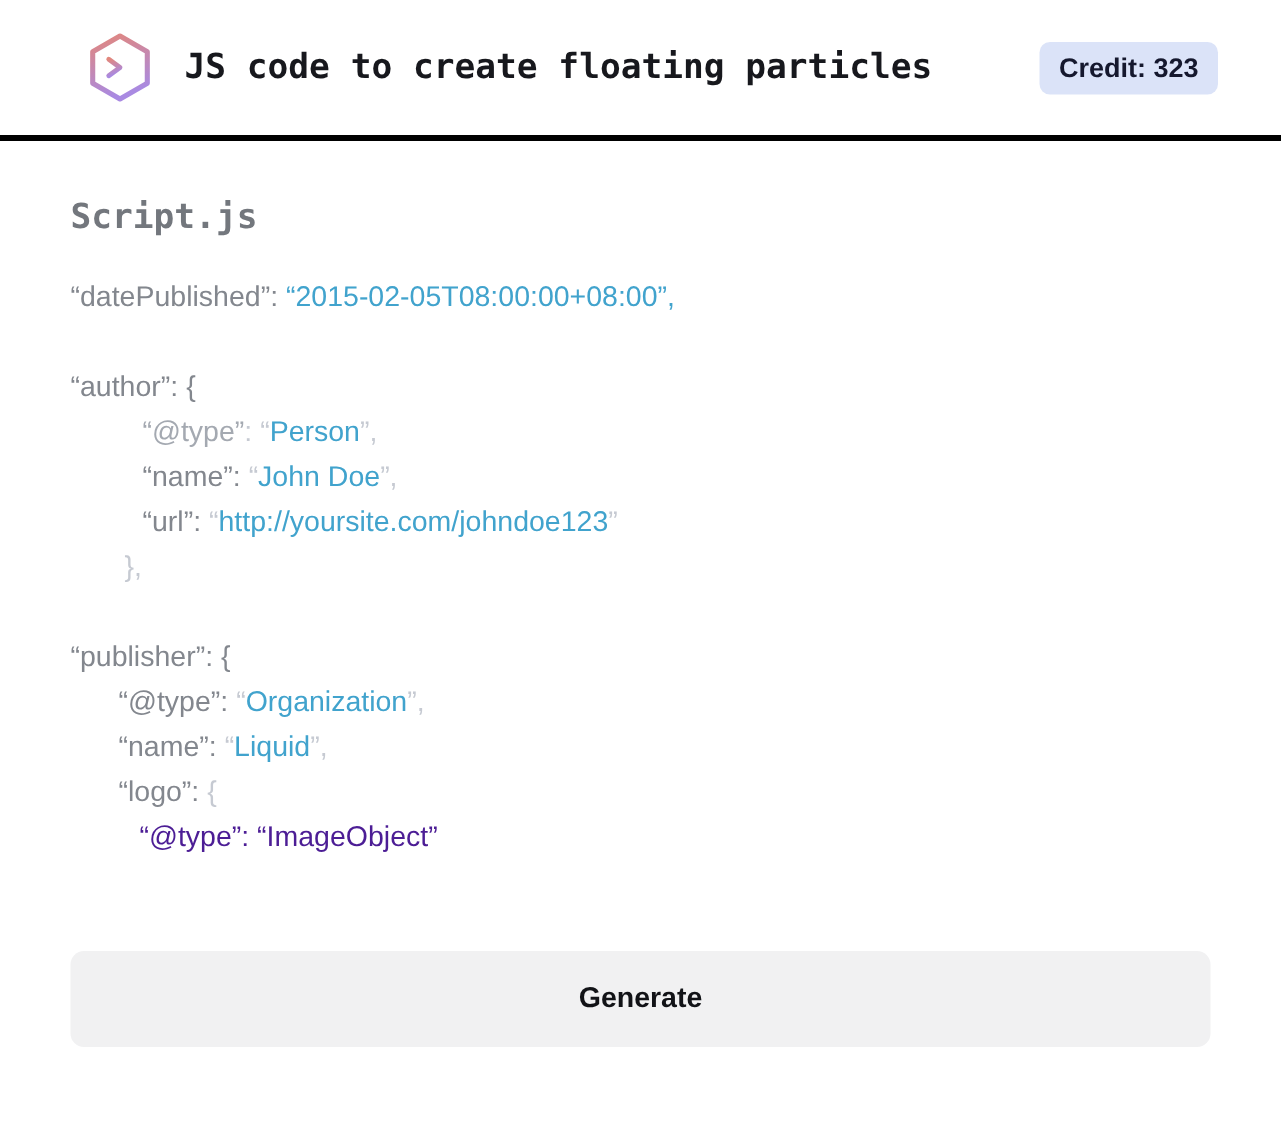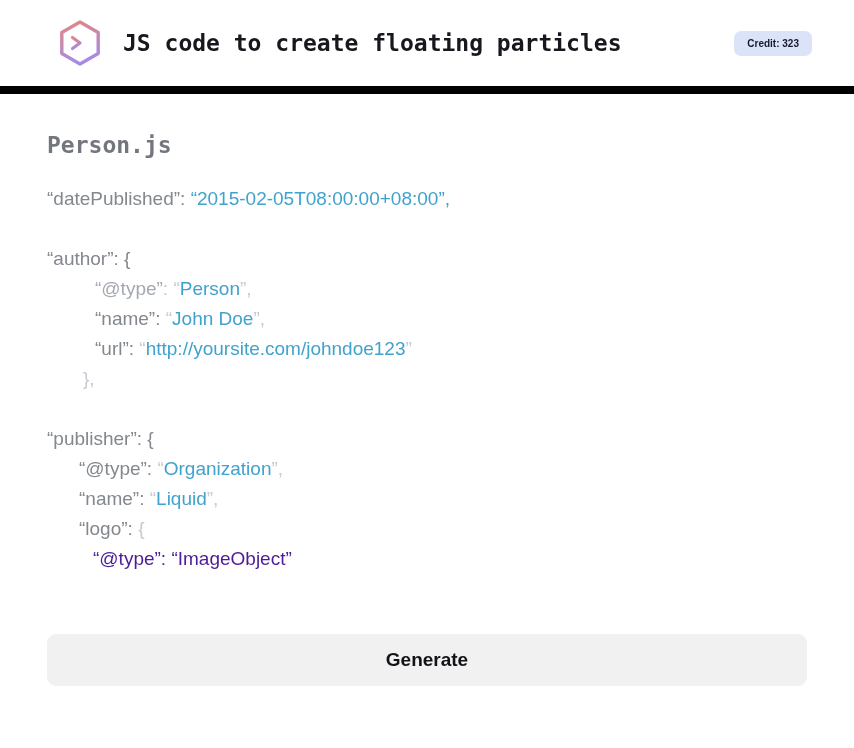--- a/index.html
+++ b/index.html
@@ -18,39 +18,39 @@
     flex-direction: column;
   }
 
   
   .topbar {
     height: 94px;
     flex: 0 0 auto;
     display: flex;
     align-items: center;
     padding: 0 42px 0 55px;
-    border-bottom: 8px solid #000000;
+    border-bottom: 4px solid #000000;
     background: #ffffff;
   }
   .logo-wrap { width: 50px; height: 50px; flex: 0 0 auto; }
   .app-title {
     margin-left: 18px;
     font-family: "DejaVu Sans Mono", monospace;
     font-weight: 700;
     font-size: 23px;
     color: #17181d;
     letter-spacing: 0px;
     white-space: nowrap;
   }
   .credit-badge {
     margin-left: auto;
     background: var(--badge-bg, #dbe3f8);
     color: #15182e;
     font-weight: 700;
-    font-size: 10px;
+    font-size: 18px;
     padding: 7px 13px;
     border-radius: 7px;
     white-space: nowrap;
   }
 
   
   .main { padding: 0 47px; flex: 1 1 auto; }
   .file-title {
     margin-top: 38px;
     font-family: "DejaVu Sans Mono", monospace;
@@ -69,21 +69,21 @@
   .seg-keylight   { color: #a4a9b1; }
   .seg-value      { color: var(--accent-blue, #41a3cd); }
   .seg-punctlight { color: #c6cad2; }
   .seg-plain      { color: #4c1d95; }
 
   
   .button-row { margin-top: 60px; }
   .generate-button {
     display: block;
     width: 100%;
-    height: 52px;
+    height: 64px;
     background: var(--button-bg, #f1f1f2);
     border: none;
     border-radius: 9px;
     font-family: "Liberation Sans", sans-serif;
     font-weight: 700;
     font-size: 19px;
     color: #121317;
     cursor: pointer;
   }
 </style>
@@ -104,21 +104,21 @@
         <polygon points="25,4 43.2,14.5 43.2,35.5 25,46 6.8,35.5 6.8,14.5" fill="none" stroke="url(#logoGrad)" stroke-width="3.4" stroke-linejoin="round"></polygon>
         <polyline points="17.5,19.5 25,25 17.5,30.5" fill="none" stroke="url(#logoGrad)" stroke-width="3.2" stroke-linecap="round" stroke-linejoin="round"></polyline>
         <line x1="27.5" y1="32" x2="34.5" y2="32" stroke="url(#logoGrad)" stroke-width="3.2" stroke-linecap="round"></line>
       </svg>
     </div>
     <h1 class="app-title">JS code to create floating particles</h1>
     <div class="credit-badge">Credit: 323</div>
   </header>
 
   <main class="main">
-    <h2 class="file-title">Person.js</h2>
+    <h2 class="file-title">Script.js</h2>
 
     <div class="code-block"><div class="code-line" style="padding-left: 0px;"><span class="seg-key">“datePublished”</span><span class="seg-key">: </span><span class="seg-value">“2015-02-05T08:00:00+08:00”,</span></div><div class="code-line" style="padding-left: 0px;">&nbsp;</div><div class="code-line" style="padding-left: 0px;"><span class="seg-key">“author”: {</span></div><div class="code-line" style="padding-left: 48px;"><span class="seg-keylight">“@type”</span><span class="seg-punctlight">: </span><span class="seg-punctlight">“</span><span class="seg-value">Person</span><span class="seg-punctlight">”,</span></div><div class="code-line" style="padding-left: 48px;"><span class="seg-key">“name”</span><span class="seg-key">: </span><span class="seg-punctlight">“</span><span class="seg-value">John Doe</span><span class="seg-punctlight">”,</span></div><div class="code-line" style="padding-left: 48px;"><span class="seg-key">“url”</span><span class="seg-key">: </span><span class="seg-punctlight">“</span><span class="seg-value">http://yoursite.com/johndoe123</span><span class="seg-punctlight">”</span></div><div class="code-line" style="padding-left: 36px;"><span class="seg-punctlight">},</span></div><div class="code-line" style="padding-left: 0px;">&nbsp;</div><div class="code-line" style="padding-left: 0px;"><span class="seg-key">“publisher”: {</span></div><div class="code-line" style="padding-left: 32px;"><span class="seg-key">“@type”</span><span class="seg-key">: </span><span class="seg-punctlight">“</span><span class="seg-value">Organization</span><span class="seg-punctlight">”,</span></div><div class="code-line" style="padding-left: 32px;"><span class="seg-key">“name”</span><span class="seg-key">: </span><span class="seg-punctlight">“</span><span class="seg-value">Liquid</span><span class="seg-punctlight">”,</span></div><div class="code-line" style="padding-left: 32px;"><span class="seg-key">“logo”</span><span class="seg-key">: </span><span class="seg-punctlight">{</span></div><div class="code-line" style="padding-left: 46px;"><span class="seg-plain">“@type”: “ImageObject”</span></div></div>
 
     <div class="button-row">
       <button class="generate-button">Generate</button>
     </div>
   </main>
 
 </div>
 

